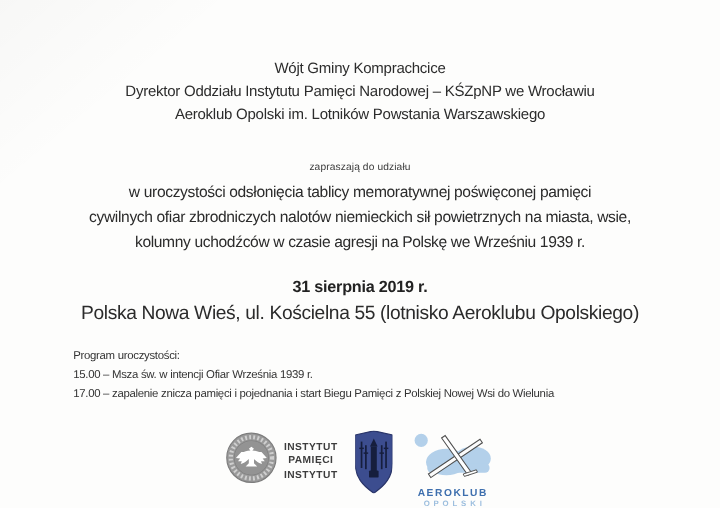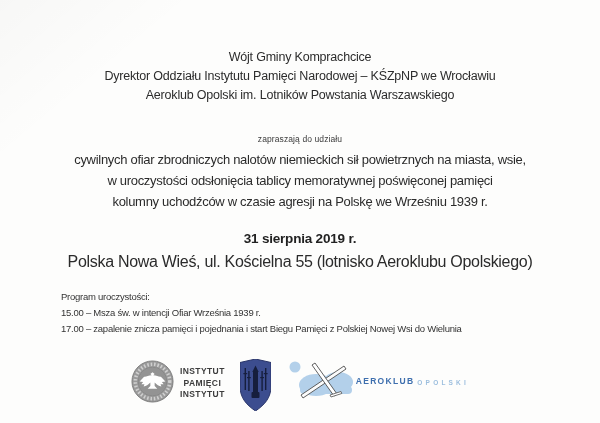--- a/index.html
+++ b/index.html
@@ -49,21 +49,21 @@
     position: absolute; top: 357px; left: 0; right: 0;
     display: flex; justify-content: center; align-items: flex-start;
     gap: 15px;
   }
   .ipn-logo { display: flex; align-items: center; gap: 6px; margin-top: 3px; }
   .ipn-text {
     font-size: 8.5px; font-weight: bold; letter-spacing: 0.4px;
     line-height: 11.5px; color: #3d3d3d; text-align: center;
   }
   .shield-logo { margin-top: 2px; }
-  .aeroklub-logo { display: flex; align-items: center; margin-top: 1px; }
+  .aeroklub-logo { display: flex; flex-direction: column; align-items: center; margin-top: 1px; }
   .aeroklub-name {
     font-size: 8.5px; font-weight: bold; letter-spacing: 1.3px;
     color: #3e6fae; margin-top: -2px;
   }
   .aeroklub-sub {
     font-size: 6.5px; font-weight: bold; letter-spacing: 3.2px;
     color: #9cbede; margin-top: 1.5px; padding-left: 3px;
   }
 </style>
 </head>
@@ -73,22 +73,22 @@
 
   <div class="header-block center">
     <div>Wójt Gminy Komprachcice</div>
     <div>Dyrektor Oddziału Instytutu Pamięci Narodowej – KŚZpNP we Wrocławiu</div>
     <div>Aeroklub Opolski im. Lotników Powstania Warszawskiego</div>
   </div>
 
   <div class="invite-line center">zapraszają do udziału</div>
 
   <div class="body-block center">
+    <div>w uroczystości odsłonięcia tablicy memoratywnej poświęconej pamięci</div>
     <div>cywilnych ofiar zbrodniczych nalotów niemieckich sił powietrznych na miasta, wsie,</div>
-    <div>w uroczystości odsłonięcia tablicy memoratywnej poświęconej pamięci</div>
     <div>kolumny uchodźców w czasie agresji na Polskę we Wrześniu 1939 r.</div>
   </div>
 
   <div class="date-line center">31 sierpnia 2019 r.</div>
   <div class="location-line center">Polska Nowa Wieś, ul. Kościelna 55 (lotnisko Aeroklubu Opolskiego)</div>
 
   <div class="program-block">
     <div>Program uroczystości:</div>
     <div>15.00 – Msza św. w intencji Ofiar Września 1939 r.</div>
     <div>17.00 – zapalenie znicza pamięci i pojednania i start Biegu Pamięci z Polskiej Nowej Wsi do Wielunia</div>

